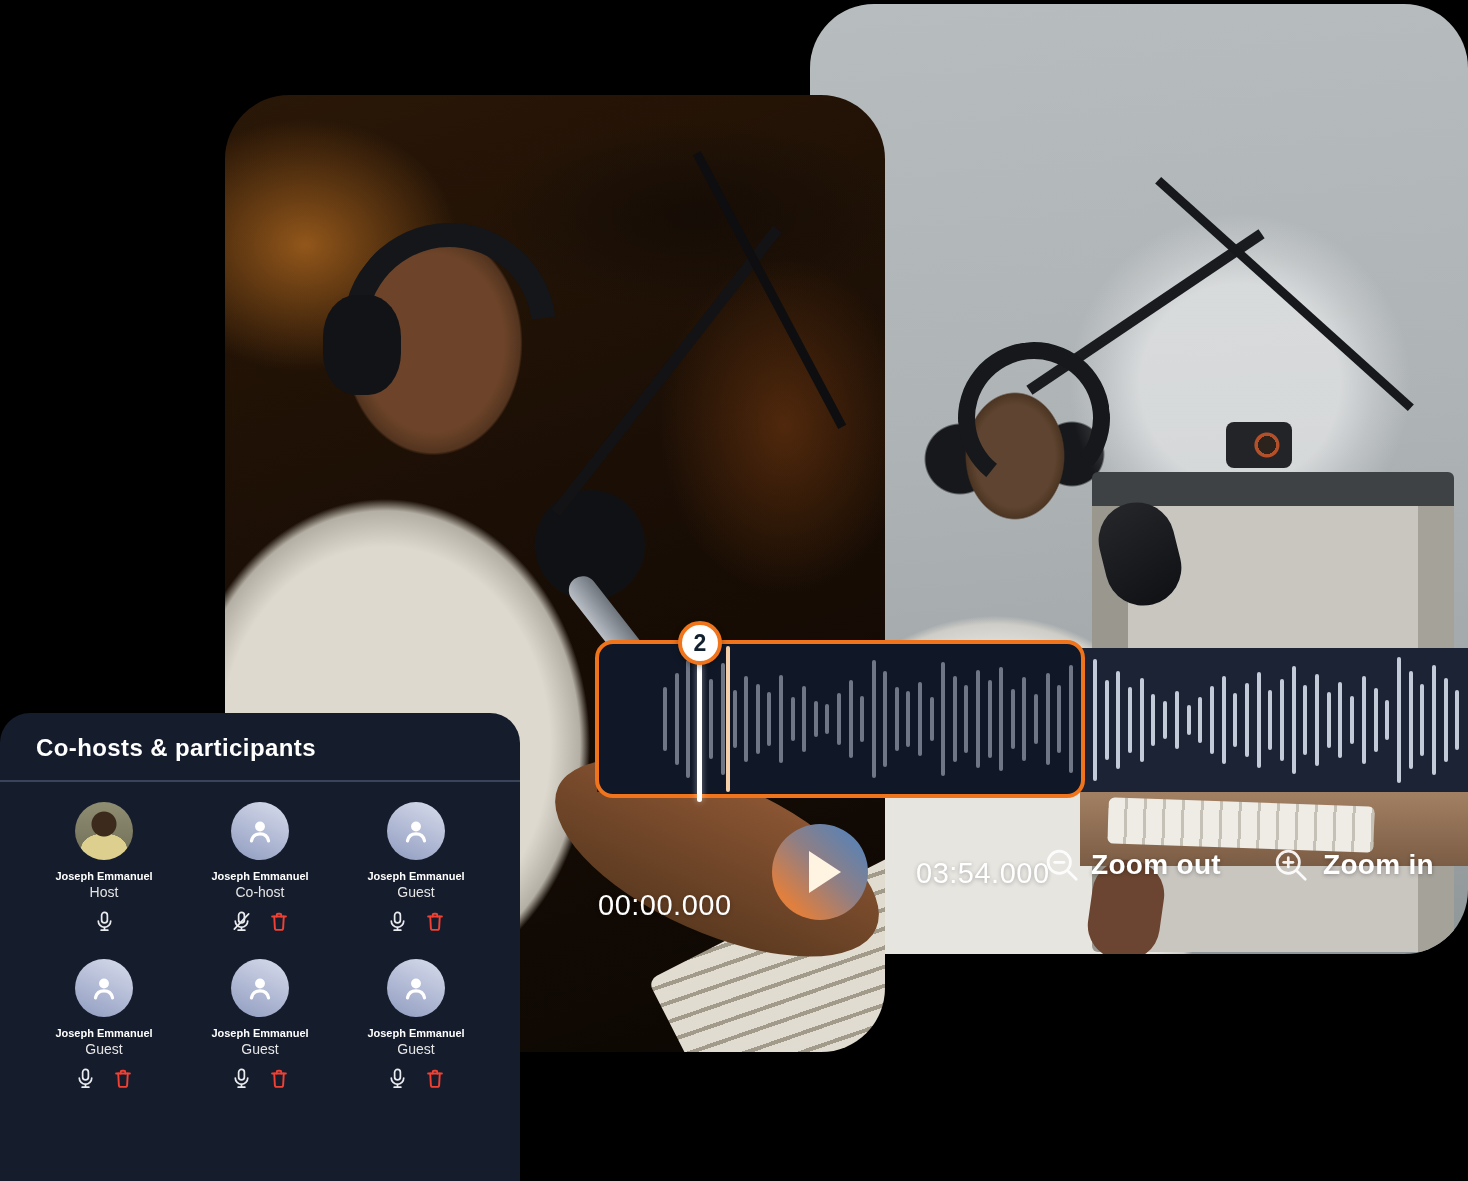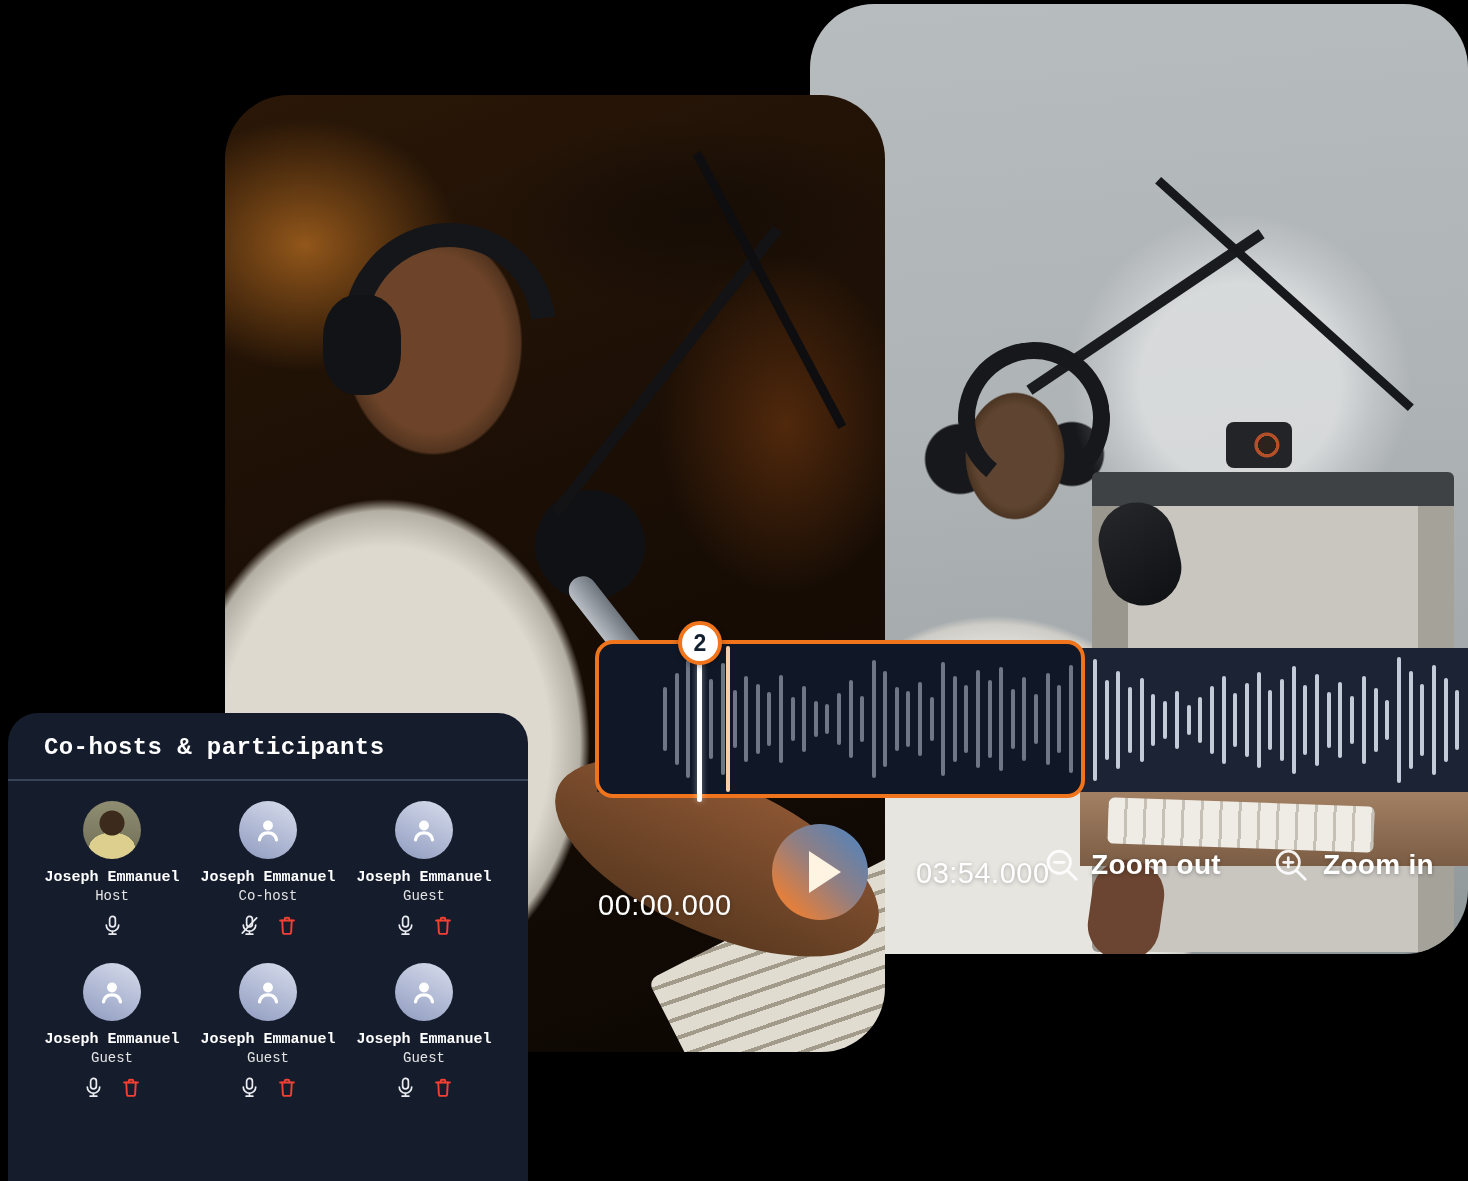--- a/index.html
+++ b/index.html
@@ -83,33 +83,33 @@
   .tri{width:0;height:0;border-left:32px solid #fff3e2;border-top:21px solid transparent;
        border-bottom:21px solid transparent;margin-left:10px;}
   .zoomctl{z-index:9;display:flex;align-items:center;gap:13px;background:none;border:0;padding:0;
            cursor:pointer;color:#fff;text-shadow:0 1px 4px rgba(0,0,0,.3);}
   .zoomctl span{font-size:28px;font-weight:700;color:#fff;letter-spacing:.3px;}
   .zoomctl svg{display:block;opacity:.92;}
   .zoom-out{left:1043px;top:846px;gap:10px;}
   .zoom-in{left:1272px;top:846px;}
 
   
-  .panel{left:8px;top:713px;width:520px;height:468px;z-index:10;background:var(--panel_bg,#151C2C);
-         border-radius:30px 30px 0 0;font-family:Liberation Mono, monospace;}
+  .panel{left:0;top:713px;width:520px;height:468px;z-index:10;background:var(--panel_bg,#151C2C);
+         border-radius:30px 30px 0 0;}
   .panel h2{margin:0;padding:21px 0 0 36px;font-size:24px;font-weight:600;letter-spacing:.4px;}
   .divider{margin-top:18px;height:2px;background:#39435a;}
   .grid{display:grid;grid-template-columns:repeat(3,1fr);padding:20px 26px 0;row-gap:26px;}
   .card{text-align:center;}
   .avatar{width:58px;height:58px;border-radius:50%;margin:0 auto 10px;display:flex;align-items:center;
           justify-content:center;background:linear-gradient(205deg,#d8ddec 0%,#b7bfd8 45%,#909cc0 100%);}
   .avatar.photo{background:
       radial-gradient(circle 13px at 50% 38%,#3c2a1d 0 12px,transparent 13px),
       radial-gradient(ellipse 23px 15px at 50% 80%,#ddd08e 0 98%,transparent),
       linear-gradient(180deg,#8f8d72,#6f6d55);}
-  .pname{font-size:15px;font-weight:700;white-space:nowrap;}
+  .pname{font-size:11px;font-weight:700;white-space:nowrap;}
   .prole{font-size:14px;color:#e5e5e5;margin-top:2px;}
   .actions{margin-top:9px;display:flex;justify-content:center;gap:15px;height:24px;}
   .icobtn{background:none;border:0;padding:0;cursor:pointer;display:flex;align-items:center;}
   .micbtn{color:#e9ebef;}
   .delbtn{color:var(--danger_red,#F04134);}
 </style>
 </head>
 <body>
 
 <div class="abs photo-left">

